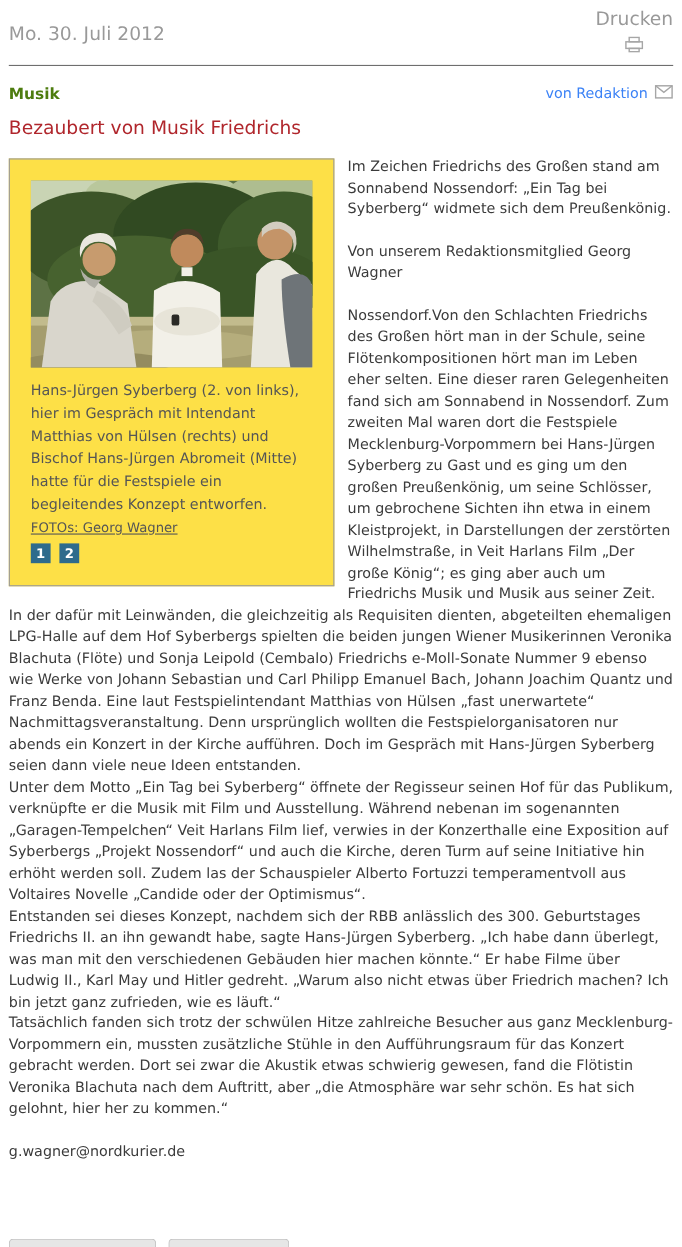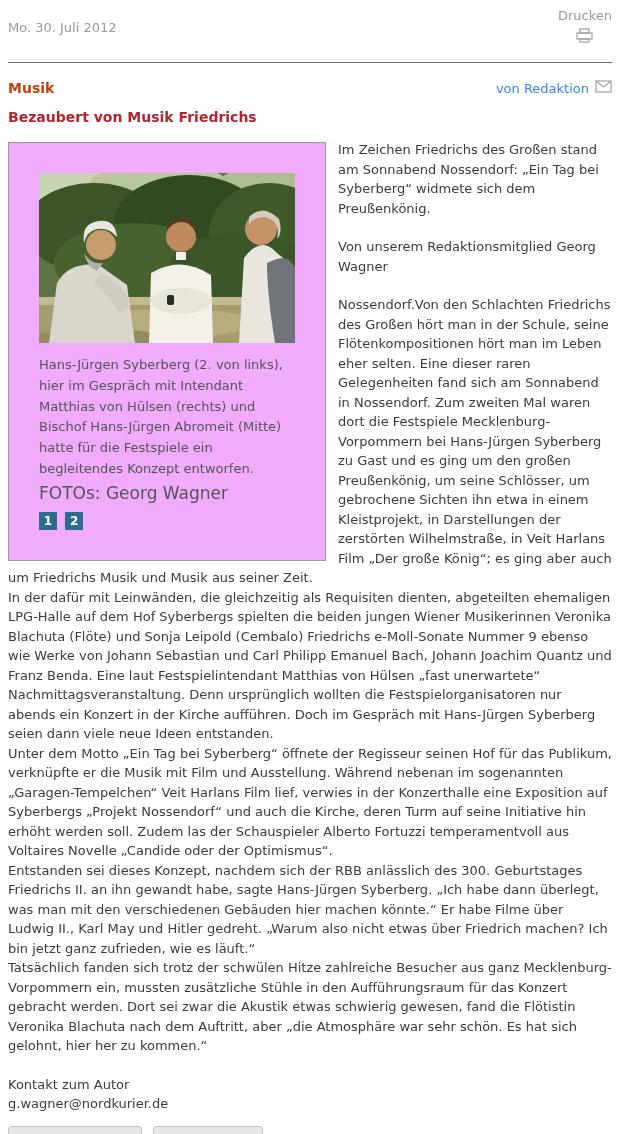--- a/index.html
+++ b/index.html
@@ -2,36 +2,36 @@
 <html><head>
 <meta charset="utf-8">
 <style>
   html,body{margin:0;padding:0;}
   .page{
     position:relative;width:620px;height:1134px;overflow:hidden;background:#fff;
     font-family:"DejaVu Sans","Liberation Sans",sans-serif;
   }
   .topbar{
     margin:0 8px;display:flex;justify-content:space-between;align-items:center;
-    padding:8px 0 16px;border-bottom:1px solid #6e6e6e;color:#999;font-size:13px;
+    padding:8px 0 6px;border-bottom:1px solid #6e6e6e;color:#999;font-size:17px;
   }
   .print-link{display:flex;align-items:center;gap:5px;color:#999;text-decoration:none;cursor:pointer;flex-direction:column;}
   .catrow{margin:17px 8px 0;display:flex;justify-content:space-between;align-items:center;}
-  .category{color:#c2410c;font-weight:bold;font-size:14px;text-decoration:none;cursor:pointer;}
+  .category{color:#4d7c0f;font-weight:bold;font-size:14px;text-decoration:none;cursor:pointer;}
   .byline{display:flex;align-items:center;gap:6px;color:#3b82f6;font-size:13px;text-decoration:none;cursor:pointer;}
-  .headline{color:#b0262c;font-size:14px;font-weight:bold;margin:13px 8px 15px;}
+  .headline{color:#b0262c;font-size:17px;font-weight:normal;margin:13px 8px 15px;}
   .article-body{margin:0 8px;font-size:13px;line-height:1.5;color:#3b3b3b;}
   .photobox{
-    float:left;width:256px;border:1px solid #999;padding:30px;
-    margin:2px 12px 6px 0;background:#f0abfc;
+    float:left;width:256px;border:1px solid #999;padding:19px;
+    margin:2px 12px 6px 0;background:#fde047;
   }
   .photo{width:256px;height:170px;display:block;}
   .photo svg{display:block;}
   .caption{color:#555;font-size:13px;line-height:1.6;margin:12px 0 0;}
-  .credit{color:#555;font-size:17px;line-height:1.6;margin:0;}
+  .credit{color:#555;font-size:12px;line-height:1.6;margin:0;text-decoration:underline;}
   .pager{margin-top:4px;}
   .pagebtn{
     display:inline-block;width:18px;height:18px;background:#2e6b8c;color:#fff;
     text-align:center;line-height:18px;font-size:12px;font-weight:bold;margin-right:4px;
     text-decoration:none;cursor:pointer;
   }
   .para{margin:0;}
   .para.gap{margin-bottom:19px;}
   .contact{margin:19px 8px 0;font-size:13px;line-height:1.5;color:#3b3b3b;}
   .contact p{margin:0;}
@@ -128,20 +128,19 @@
     <p class="para gap">Von unserem Redaktionsmitglied Georg Wagner</p>
     <p class="para">Nossendorf.Von den Schlachten Friedrichs des Großen hört man in der Schule, seine Flötenkompositionen hört man im Leben eher selten. Eine dieser raren Gelegenheiten fand sich am Sonnabend in Nossendorf. Zum zweiten Mal waren dort die Festspiele Mecklenburg-Vorpommern bei Hans-Jürgen Syberberg zu Gast und es ging um den großen Preußenkönig, um seine Schlösser, um gebrochene Sichten ihn etwa in einem Kleistprojekt, in Darstellungen der zerstörten Wilhelmstraße, in Veit Harlans Film „Der große König“; es ging aber auch um Friedrichs Musik und Musik aus seiner Zeit.</p>
     <p class="para">In der dafür mit Leinwänden, die gleichzeitig als Requisiten dienten, abgeteilten ehemaligen LPG-Halle auf dem Hof Syberbergs spielten die beiden jungen Wiener Musikerinnen Veronika Blachuta (Flöte) und Sonja Leipold (Cembalo) Friedrichs e-Moll-Sonate Nummer 9 ebenso wie Werke von Johann Sebastian und Carl Philipp Emanuel Bach, Johann Joachim Quantz und Franz Benda. Eine laut Festspielintendant Matthias von Hülsen „fast unerwartete“ Nachmittagsveranstaltung. Denn ursprünglich wollten die Festspielorganisatoren nur abends ein Konzert in der Kirche aufführen. Doch im Gespräch mit Hans-Jürgen Syberberg seien dann viele neue Ideen entstanden.</p>
     <p class="para">Unter dem Motto „Ein Tag bei Syberberg“ öffnete der Regisseur seinen Hof für das Publikum, verknüpfte er die Musik mit Film und Ausstellung. Während nebenan im sogenannten „Garagen-Tempelchen“ Veit Harlans Film lief, verwies in der Konzerthalle eine Exposition auf Syberbergs „Projekt Nossendorf“ und auch die Kirche, deren Turm auf seine Initiative hin erhöht werden soll. Zudem las der Schauspieler Alberto Fortuzzi temperamentvoll aus Voltaires Novelle „Candide oder der Optimismus“.</p>
     <p class="para">Entstanden sei dieses Konzept, nachdem sich der RBB anlässlich des 300. Geburtstages Friedrichs II. an ihn gewandt habe, sagte Hans-Jürgen Syberberg. „Ich habe dann überlegt, was man mit den verschiedenen Gebäuden hier machen könnte.“ Er habe Filme über Ludwig II., Karl May und Hitler gedreht. „Warum also nicht etwas über Friedrich machen? Ich bin jetzt ganz zufrieden, wie es läuft.“</p>
     <p class="para">Tatsächlich fanden sich trotz der schwülen Hitze zahlreiche Besucher aus ganz Mecklenburg-Vorpommern ein, mussten zusätzliche Stühle in den Aufführungsraum für das Konzert gebracht werden. Dort sei zwar die Akustik etwas schwierig gewesen, fand die Flötistin Veronika Blachuta nach dem Auftritt, aber „die Atmosphäre war sehr schön. Es hat sich gelohnt, hier her zu kommen.“</p>
 
   </div>
 
   <div class="contact">
-    <p>Kontakt zum Autor</p>
     <a>g.wagner@nordkurier.de</a>
   </div>
 
   <div class="stub stub1"></div>
   <div class="stub stub2"></div>
 
 </div>
 
 </body></html>

